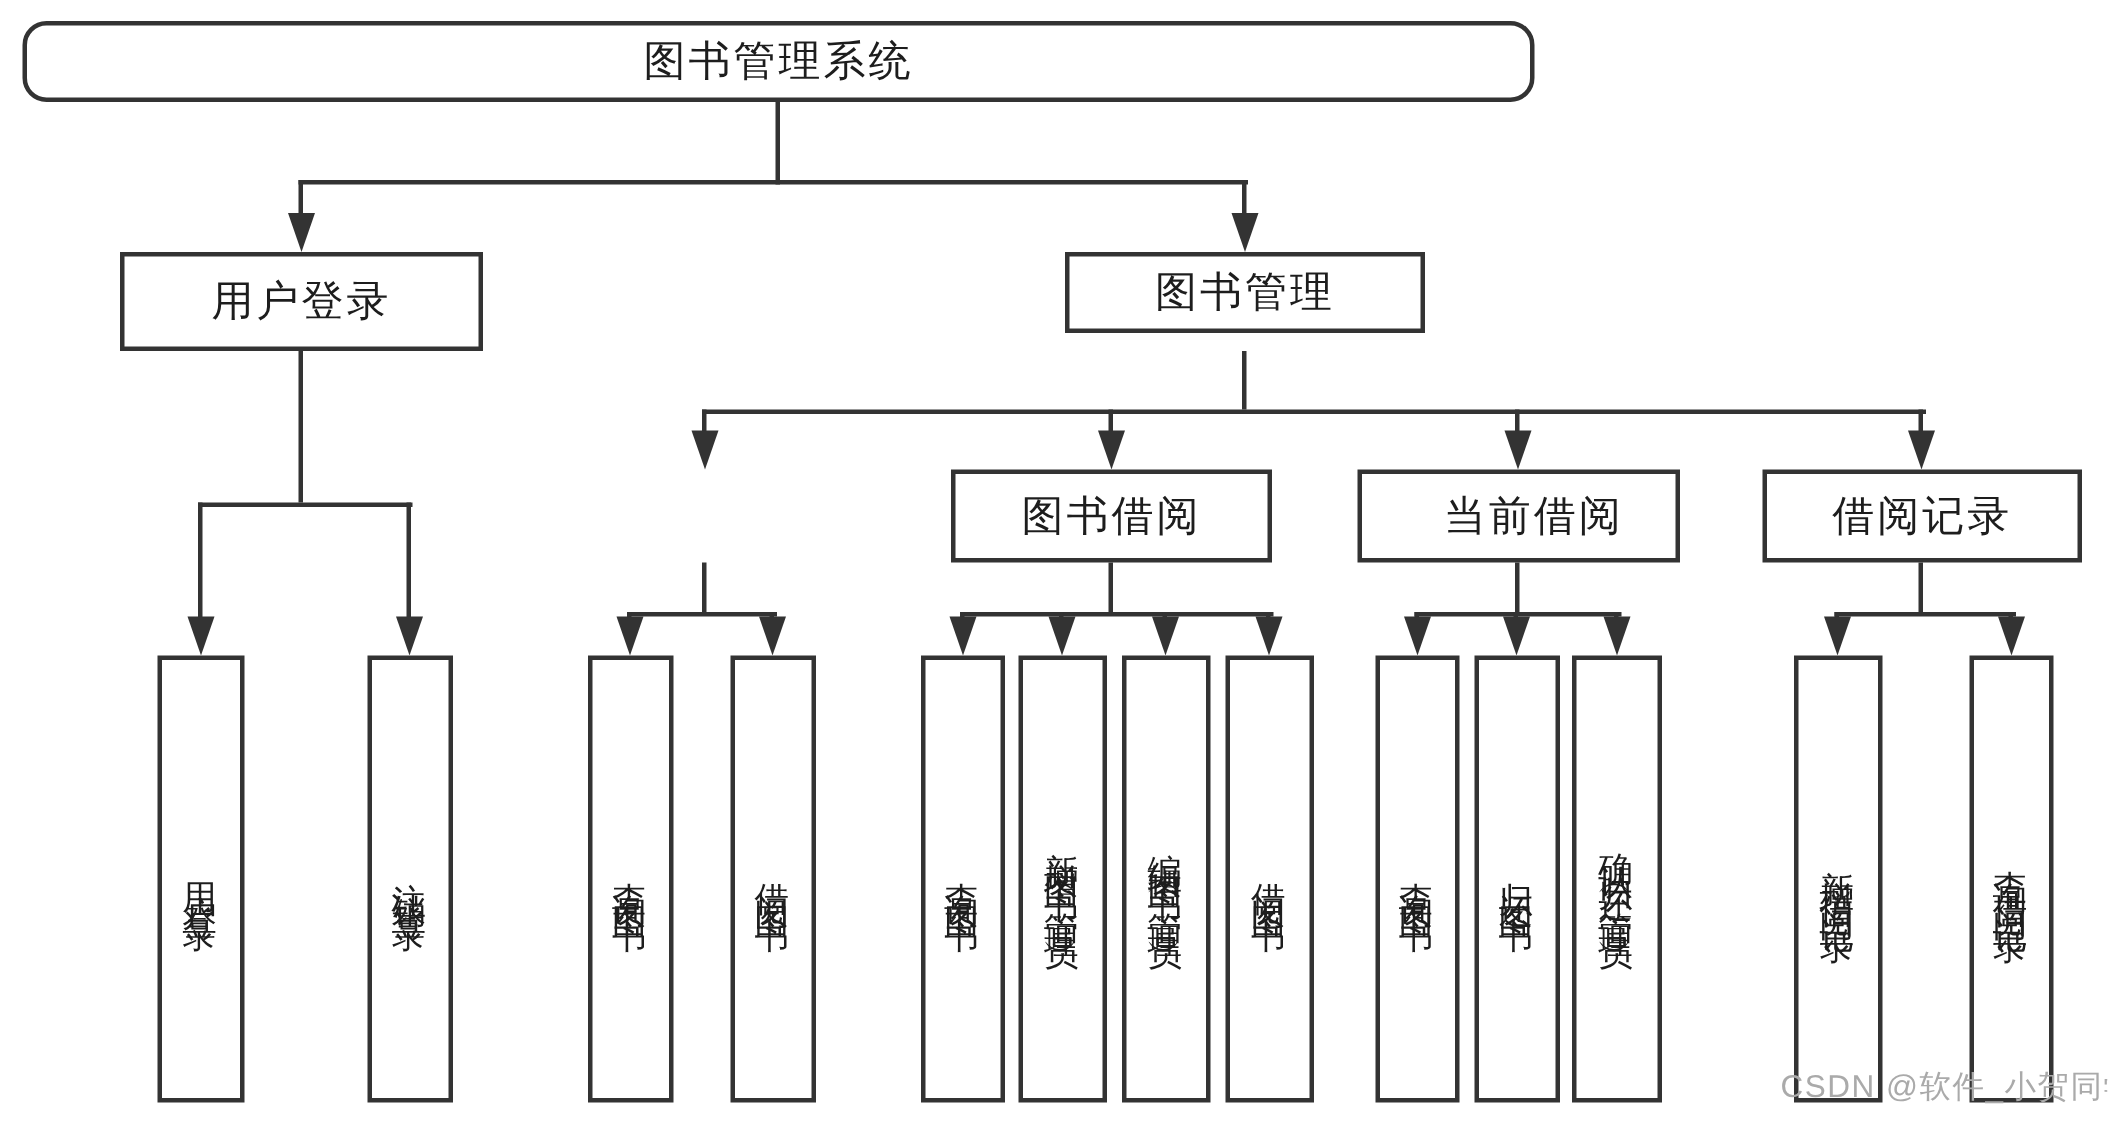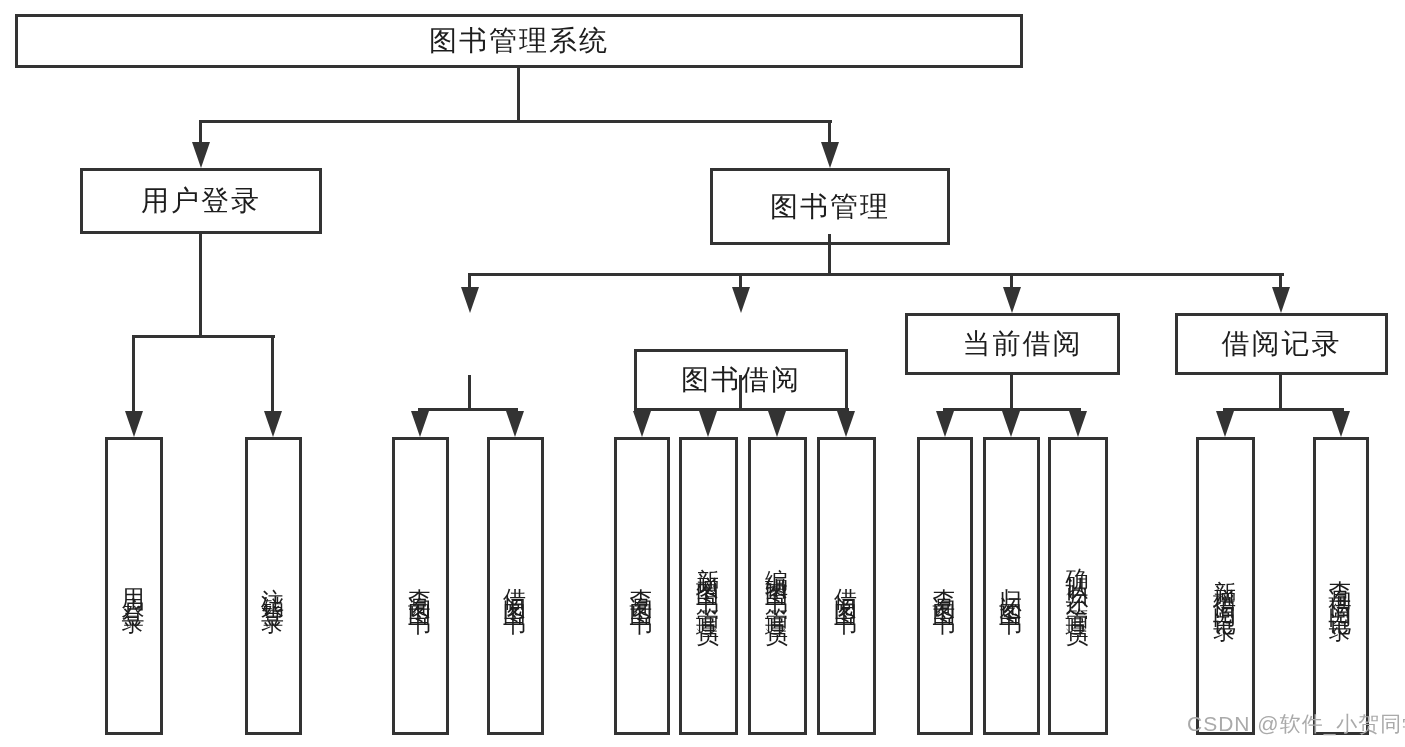--- a/index.html
+++ b/index.html
@@ -26,51 +26,51 @@
   .watermark {
     position:absolute; left:1187px; top:710px;
     font-size:21px; color:#aaaaaa; letter-spacing:1px; white-space:nowrap;
   }
 </style>
 </head>
 <body>
 
 <div class="canvas">
 
-  <div class="node" style="left:15px; top:14px; width:1008px; height:54px;">图书管理系统</div>
+  <div class="node" style="left:15px; top:14px; width:1008px; height:54px;border-radius:16px;">图书管理系统</div>
 
   <div class="line" style="left:517px; top:68px; width:3px; height:55px;"></div>
   <div class="line" style="left:199px; top:120px; width:633px; height:3px;"></div>
   <div class="line" style="left:199px; top:120px; width:3px; height:24px;"></div>
   <div class="arrow" style="left:192px; top:142px;"></div>
   <div class="line" style="left:828px; top:120px; width:3px; height:24px;"></div>
   <div class="arrow" style="left:821px; top:142px;"></div>
 
   <div class="node" style="left:80px; top:168px; width:242px; height:66px;">用户登录</div>
-  <div class="node" style="left:710px; top:168px; width:240px; height:77px;">图书管理</div>
+  <div class="node" style="left:710px; top:168px; width:240px; height:54px;">图书管理</div>
 
   <div class="line" style="left:199px; top:234px; width:3px; height:101px;"></div>
   <div class="line" style="left:132px; top:335px; width:143px; height:3px;"></div>
   <div class="line" style="left:132px; top:335px; width:3px; height:78px;"></div>
   <div class="arrow" style="left:125px; top:411px;"></div>
   <div class="line" style="left:271px; top:335px; width:3px; height:78px;"></div>
   <div class="arrow" style="left:264px; top:411px;"></div>
 
   <div class="line" style="left:828px; top:234px; width:3px; height:39px;"></div>
   <div class="line" style="left:468px; top:273px; width:816px; height:3px;"></div>
   <div class="line" style="left:468px; top:273px; width:3px; height:16px;"></div>
   <div class="arrow" style="left:461px; top:287px;"></div>
   <div class="line" style="left:739px; top:273px; width:3px; height:16px;"></div>
   <div class="arrow" style="left:732px; top:287px;"></div>
   <div class="line" style="left:1010px; top:273px; width:3px; height:16px;"></div>
   <div class="arrow" style="left:1003px; top:287px;"></div>
   <div class="line" style="left:1279px; top:273px; width:3px; height:16px;"></div>
   <div class="arrow" style="left:1272px; top:287px;"></div>
 
-  <div class="node" style="left:634px; top:313px; width:214px; height:62px;margin-top:36px;">图书借阅</div>
+  <div class="node" style="left:634px; top:313px; width:214px; height:62px;">图书借阅</div>
   <div class="node" style="left:905px; top:313px; width:215px; height:62px;padding-left:20px;">当前借阅</div>
   <div class="node" style="left:1175px; top:313px; width:213px; height:62px;">借阅记录</div>
 
   <div class="line" style="left:468px; top:375px; width:3px; height:33px;"></div>
   <div class="line" style="left:418px; top:408px; width:100px; height:3px;"></div>
   <div class="line" style="left:418px; top:408px; width:3px; height:6px;"></div>
   <div class="arrow" style="left:411px; top:411px;"></div>
   <div class="line" style="left:513px; top:408px; width:3px; height:6px;"></div>
   <div class="arrow" style="left:506px; top:411px;"></div>
 

